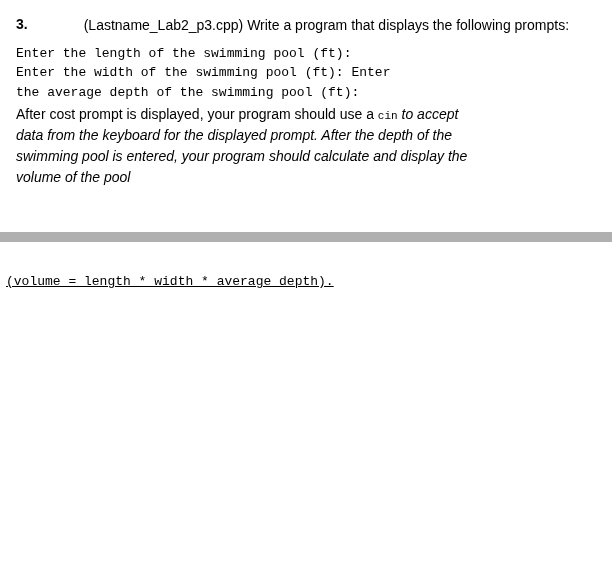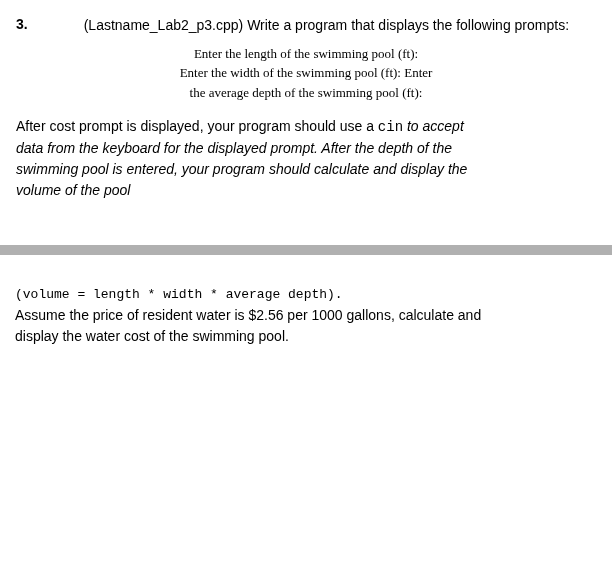--- a/index.html
+++ b/index.html
@@ -40,49 +40,49 @@
       flex-shrink: 0;
     }
 
     .question-title {
       font-size: 14px;
       line-height: 1.4;
       margin-left: 48px;
     }
 
     .code-block {
-      font-family: Liberation Serif, serif;
+      font-family: Liberation Mono, monospace;
       font-size: 13px;
       line-height: 1.5;
-      margin-bottom: 14px;
+      margin-bottom: 2px;
       white-space: pre-wrap;
       word-break: break-word;
-      text-align: center;
     }
 
     .prose-text {
       font-size: 14px;
       line-height: 1.5;
       margin-bottom: 4px;
     }
 
     .inline-code {
       font-family: 'Courier New', Courier, monospace;
-      font-size: 14px;
+      font-size: 11px;
     }
 
     .divider {
       width: 100%;
       height: 10px;
       background: #b0b0b0;
       margin: 20px 0;
     }
 
     .bottom-section {
-      padding: 10px 16px 16px 15px;
+      padding: 10px 16px 16px 6px;
+      text-decoration: underline;
     }
 
     .code-line {
       font-family: 'Courier New', Courier, monospace;
       font-size: 13px;
       line-height: 1.5;
       white-space: pre-wrap;
     }
   </style>
 </head>
@@ -104,16 +104,14 @@
 data from the keyboard for the displayed prompt. After the depth of the
 swimming pool is entered, your program should calculate and display the
 volume of the pool</span>
     </div>
   </div>
 
   <div class="divider"></div>
 
   <div class="bottom-section">
     <div class="code-line">(volume = length * width * average depth).</div>
-    <div class="prose-text" style="white-space: pre-wrap;">Assume the price of resident water is $2.56 per 1000 gallons, calculate and
-display the water cost of the swimming pool.</div>
   </div>
 </div>
 
 </body></html>

